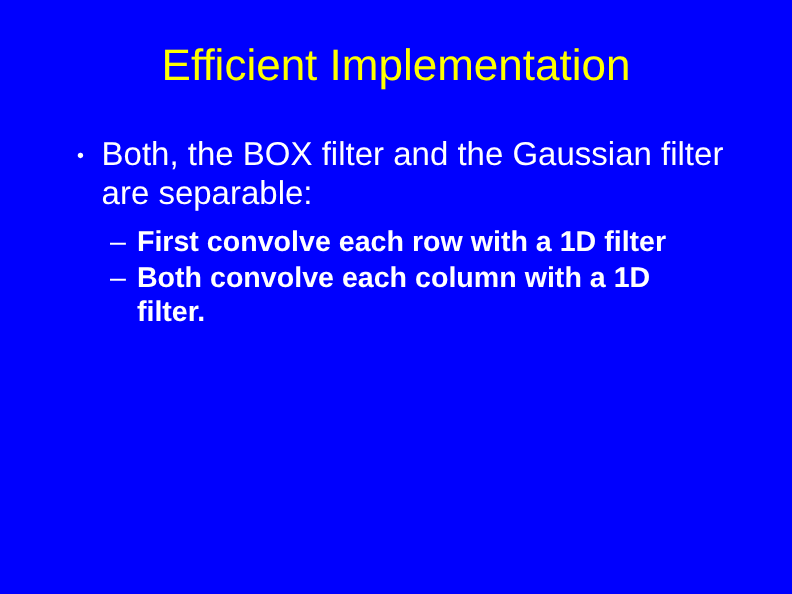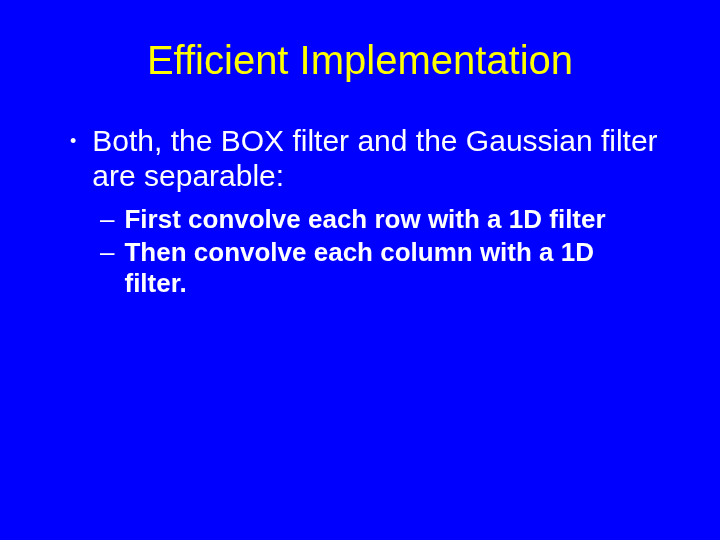--- a/index.html
+++ b/index.html
@@ -70,18 +70,18 @@
 
   <div class="sub-group">
 
     <div class="bullet2">
       <span class="dash">–</span>
       <span class="txt">First convolve each row with a 1D filter</span>
     </div>
 
     <div class="bullet2">
       <span class="dash">–</span>
-      <span class="txt">Then convolve each column with a 1D filter.</span>
+      <span class="txt">Both convolve each column with a 1D filter.</span>
     </div>
 
   </div>
 
 </div>
 
 </body></html>

